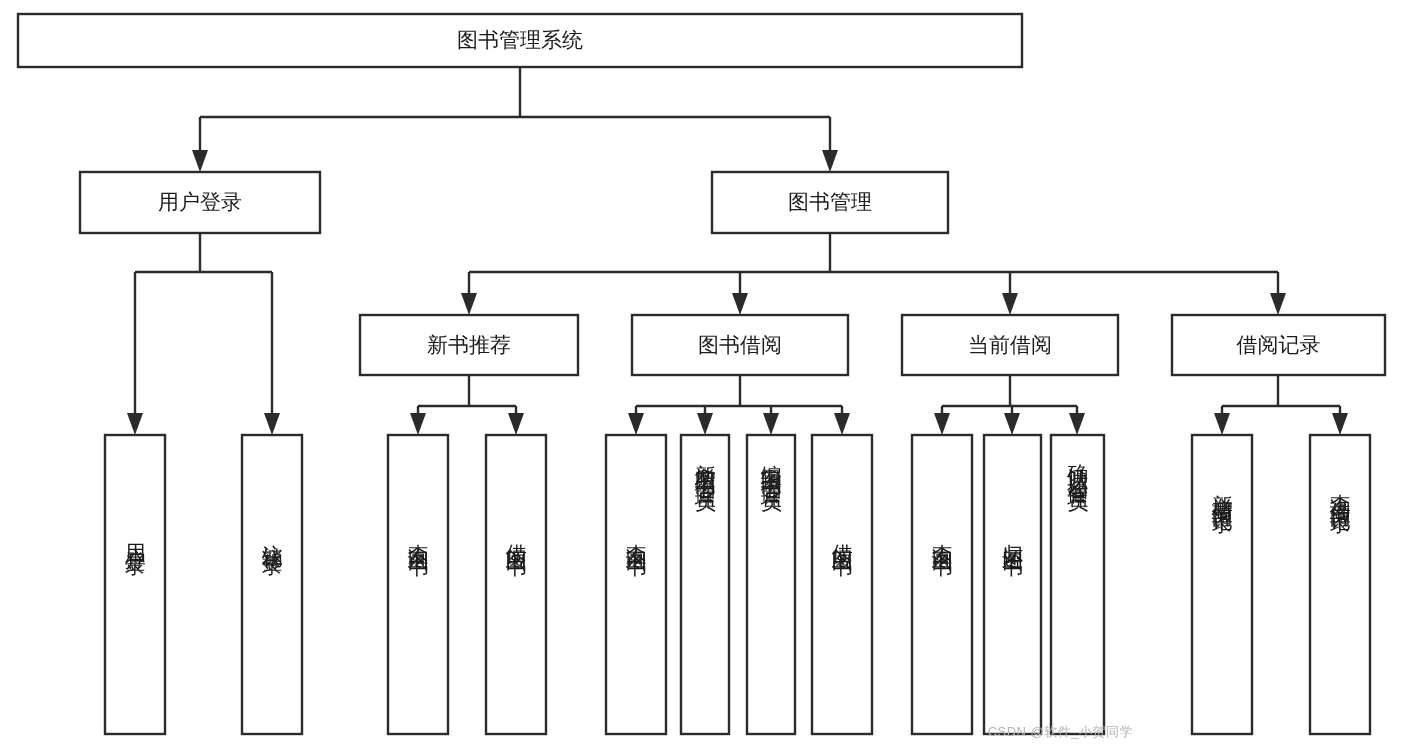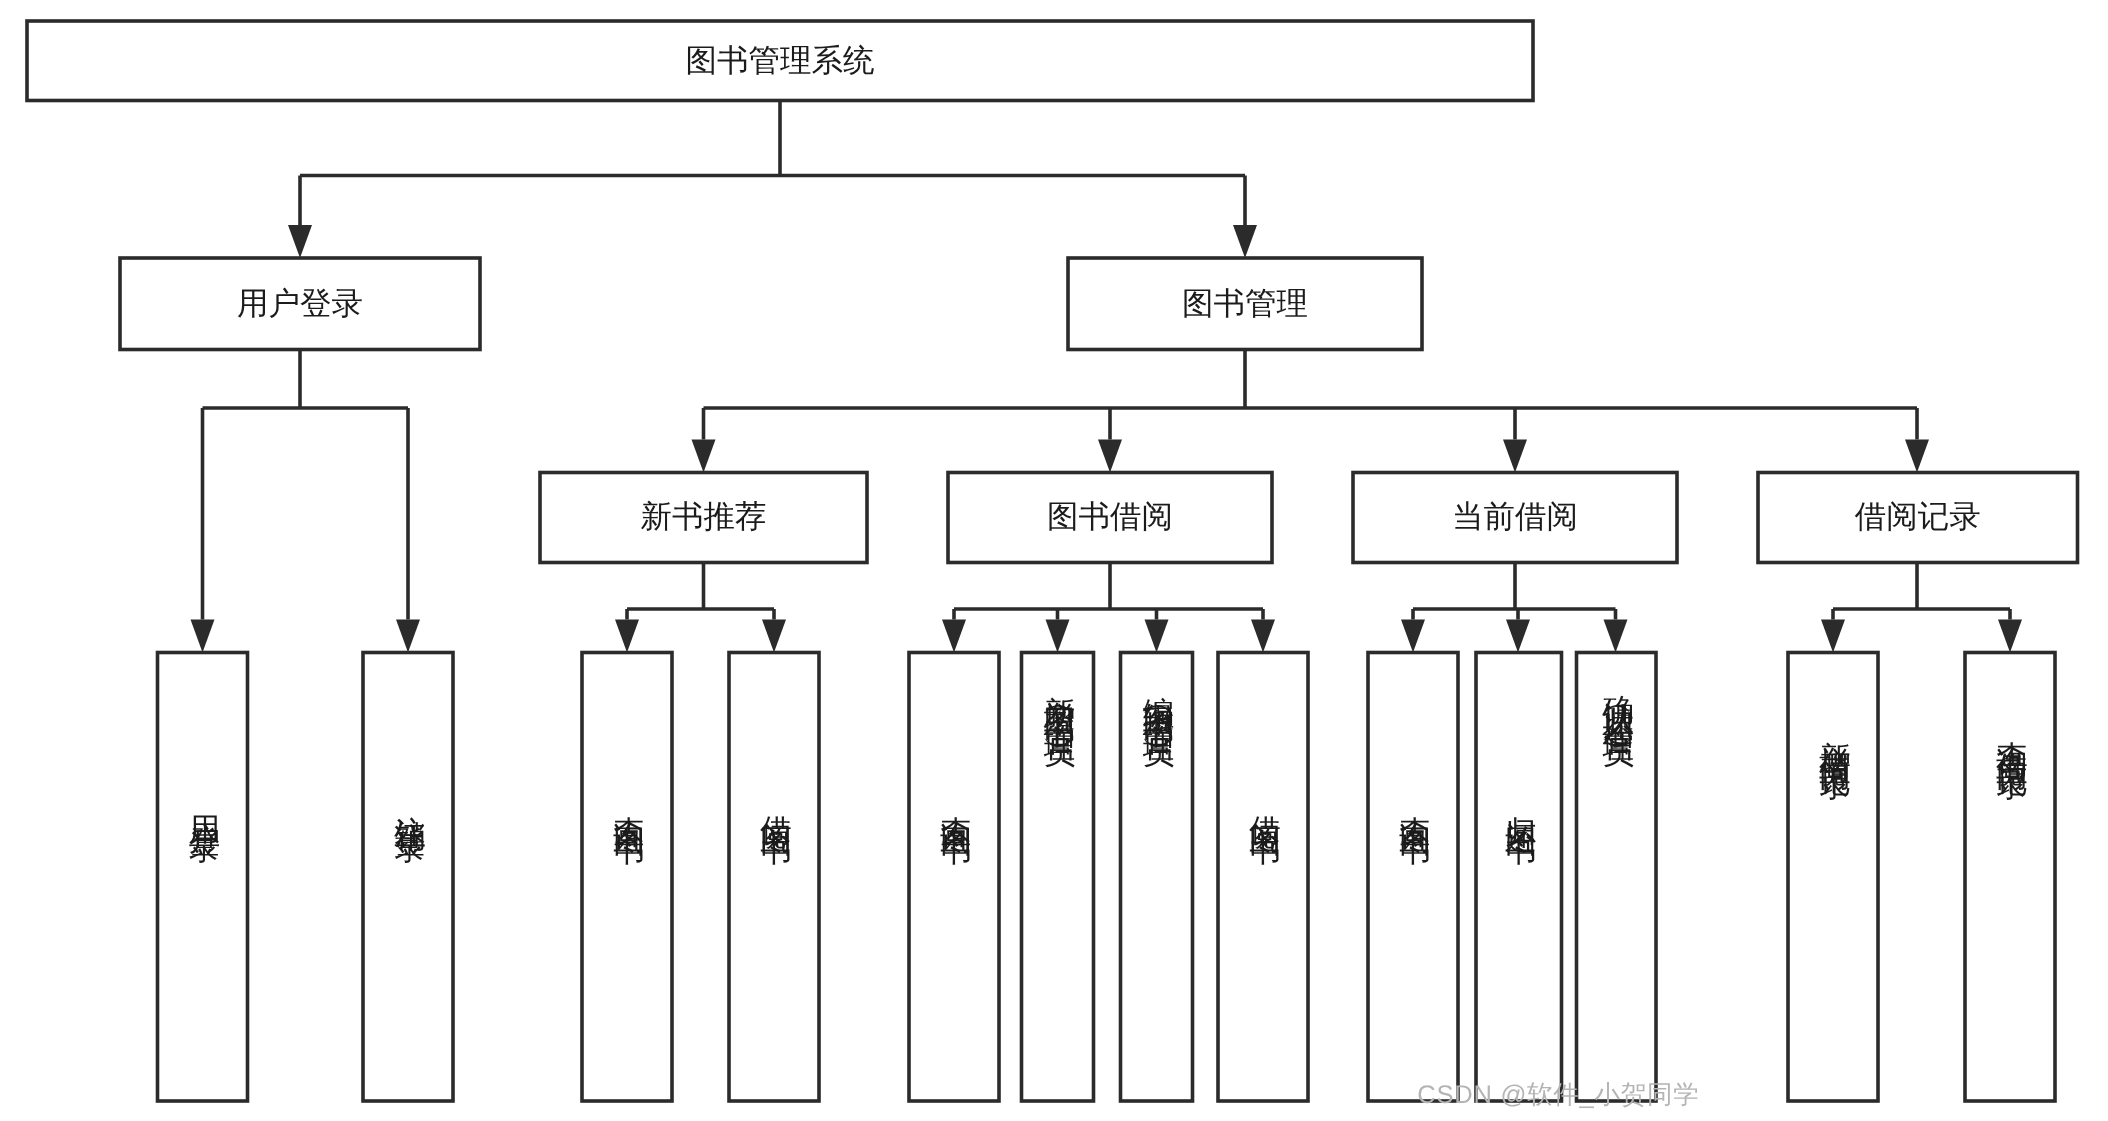--- a/index.html
+++ b/index.html
@@ -60,21 +60,21 @@
     white-space: nowrap;
     text-align: left;
     transform: translateX(-50%);
     pointer-events: none;
   }
   .watermark {
     position: absolute;
     right: 14px;
     bottom: 6px;
     font-family: "Liberation Sans", "DejaVu Sans", sans-serif;
-    font-size: 17px;
+    font-size: 13px;
     color: #b4b4b4;
     white-space: nowrap;
     letter-spacing: 0.5px;
     margin-top: 40px;
   }
 </style>
 </head>
 <body>
 
 <div id="diagram-root">

